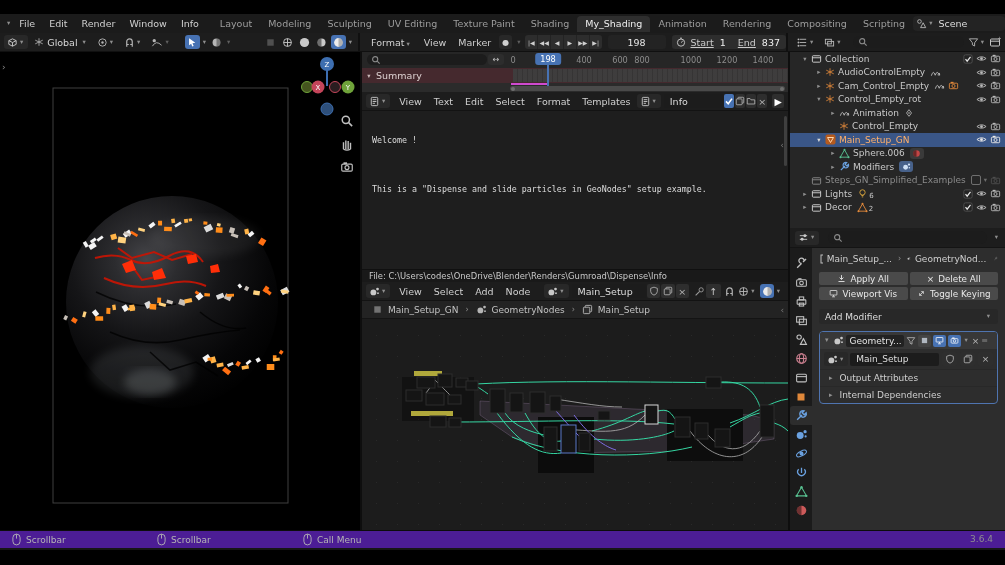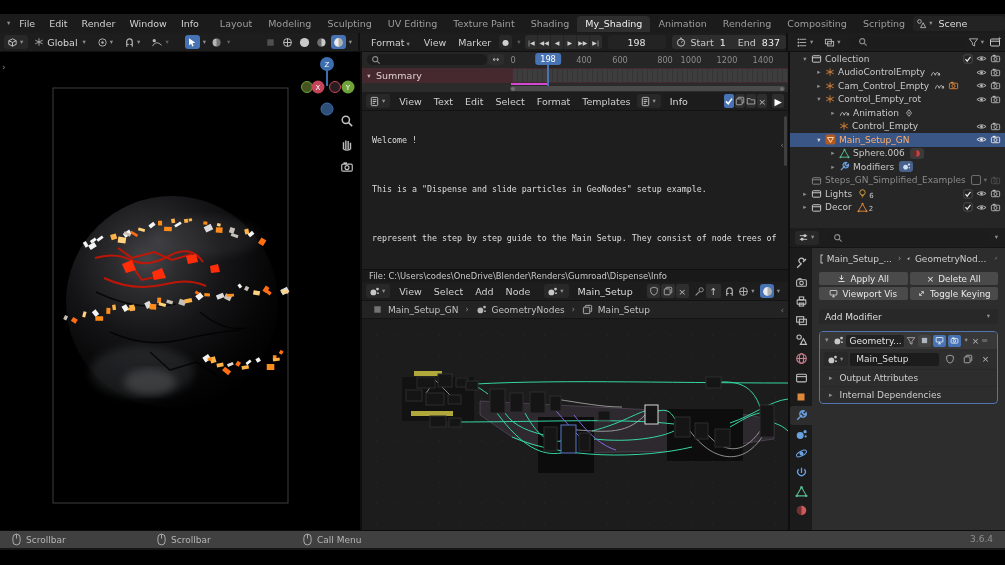--- a/index.html
+++ b/index.html
@@ -29,21 +29,21 @@
   .sec-tl{left:362px;width:426px;border-right:2px solid #101010;padding-left:3px;box-sizing:border-box;}
   .sec-ol{left:790px;width:215px;padding:0 4px;box-sizing:border-box;}
   .hbtn{display:flex;align-items:center;background:#282828;border-radius:3px;height:14px;padding:0 3px;margin-right:3px;}
   .hitem{padding:0 6px;color:#d0d0d0;white-space:nowrap;}
   .tgl{width:15px;height:14px;border-radius:3px;display:flex;align-items:center;justify-content:center;margin:0 1px;}
   .tgl.blue{background:#4772b3;}
   .pb{display:flex;background:#2d2d2d;border-radius:3px;overflow:hidden;margin:0 3px;}
   .pbtn2{width:15px;height:14px;display:flex;align-items:center;justify-content:center;color:#cfcfcf;font-size:6px;border-right:1px solid #232323;}
   .framefld{background:#232323;border-radius:3px;height:14px;min-width:58px;display:flex;align-items:center;justify-content:center;color:#e8e8e8;margin:0 3px;}
   .rangegrp{display:flex;align-items:center;background:#2d2d2d;border-radius:3px;height:14px;padding:0 4px;margin-left:3px;color:#d8d8d8;}
-  .rangegrp .lbl{padding:0 5px;color:#c9c9c9;}
+  .rangegrp .lbl{padding:0 5px;color:#c9c9c9;text-decoration:underline;}
   .rangegrp .val{padding:0 7px 0 1px;color:#eee;}
   .pill{display:flex;align-items:center;background:#1c1c1c;border-radius:8px;height:12px;padding:0 5px;color:#9a9a9a;}
 
   
   #viewport{position:absolute;left:0;top:38px;width:360px;height:492px;background:#000;border-right:2px solid #0e0e0e;box-sizing:content-box;overflow:hidden;}
   .vp-chevron{position:absolute;left:2px;top:10px;color:#8a8a8a;font-size:9px;}
   .vp-tools{position:absolute;right:6px;top:62px;display:flex;flex-direction:column;gap:9px;color:#c0c0c0;}
 
   
   #middle{position:absolute;left:362px;top:38px;width:426px;height:492px;border-right:2px solid #0e0e0e;background:#1e1e1e;}
@@ -108,21 +108,21 @@
   .add-mod{margin-top:9px;height:15px;background:#282828;border-radius:3px;display:flex;align-items:center;padding:0 6px;color:#ddd;}
   .mod-panel{margin-top:7px;border:1px solid #4f74b0;border-radius:4px;background:#2d2d2d;overflow:hidden;}
   .mod-head{height:17px;display:flex;align-items:center;gap:2px;padding:0 3px;background:#383838;}
   .mod-name{background:#222;border-radius:2px;height:12px;display:flex;align-items:center;padding:0 4px;color:#e2e2e2;width:50px;overflow:hidden;white-space:nowrap;}
   .modtgl{width:13px;height:12px;border-radius:2px;display:flex;align-items:center;justify-content:center;background:#444;}
   .modtgl.blue{background:#4772b3;}
   .mod-row{display:flex;align-items:center;gap:2px;padding:3px 4px;}
   .mod-sec{height:16px;display:flex;align-items:center;gap:5px;padding-left:7px;color:#cfcfcf;border-top:1px solid #282828;}
 
   
-  #statusbar{position:absolute;left:0;top:516px;width:1005px;height:18px;background:#404040;border-top:1px solid #0c0c0c;font-size:9px;color:#b5b5b5;box-sizing:border-box;}
+  #statusbar{position:absolute;left:0;top:516px;width:1005px;height:18px;background:#4c1d95;border-top:1px solid #0c0c0c;font-size:9px;color:#b5b5b5;box-sizing:border-box;}
   .sb-item{position:absolute;top:2px;display:flex;align-items:center;gap:5px;}
   .sb-ver{position:absolute;right:12px;top:3px;color:#8f8f8f;}
 </style>
 </head>
 <body>
 
 <svg width="0" height="0" style="position:absolute" aria-hidden="true">
 <defs>
 <symbol id="s-eye" viewBox="0 0 12 12">
         <path d="M1 6 Q6 2.2 11 6 Q6 9.8 1 6Z" fill="none" stroke="currentColor"></path>
@@ -617,21 +617,21 @@
     <div id="timeline">
       <div class="tl-search">
           <svg class="ic" width="10" height="10">
             <use href="#s-mag"></use>
           </svg>
         </div>
       <div class="tl-exp">↔</div>
       <span class="tick" style="left:151px">0</span>
       <span class="tick" style="left:222px">400</span>
       <span class="tick" style="left:258px">600</span>
-      <span class="tick" style="left:303px">800</span>
+      <span class="tick" style="left:280px">800</span>
       <span class="tick" style="left:329px">1000</span>
       <span class="tick" style="left:365px">1200</span>
       <span class="tick" style="left:401px">1400</span>
       <div class="tl-summary">
         <span class="tw" style="width:14px;text-align:center;font-size:6.5px;color:#c9b8b8">▾</span>
         <span>Summary</span>
       </div>
       <div class="tl-keys"></div>
       <div class="tl-bottom"></div>
       <div class="tl-magenta"></div>
@@ -678,21 +678,20 @@
             </svg>
           </span>
         <span class="icbtn">×</span>
         <span class="icbtn" style="margin-left:5px;width:18px;color:#fff">▶</span>
       </div>
       <div class="te-body">
         <div>Welcome !</div>
         <div></div>
         <div>This is a "Dispense and slide particles in GeoNodes" setup example.</div>
         <div></div>
-        <div>represent the step by step guide to the Main Setup. They consist of node trees of</div>
         
         
         
         <div></div>
         
         <div></div>
         
         
         
         <div class="te-scroll"></div>

